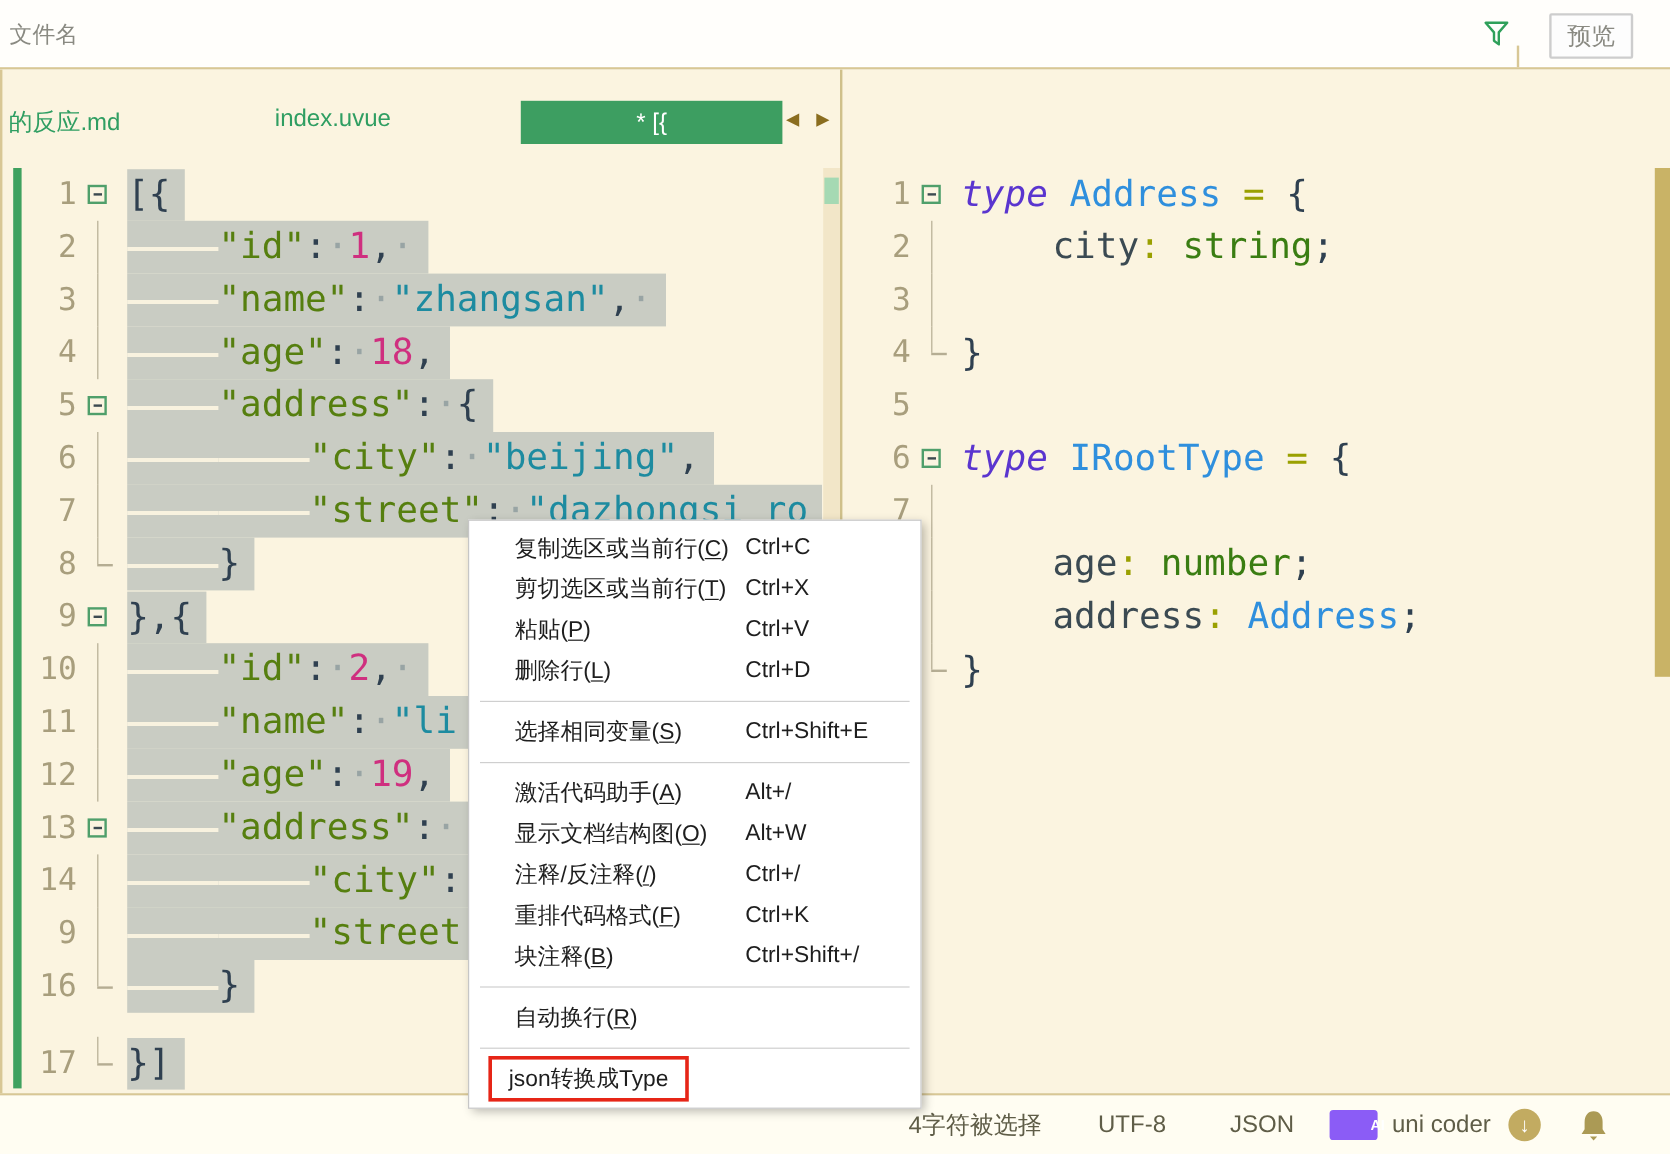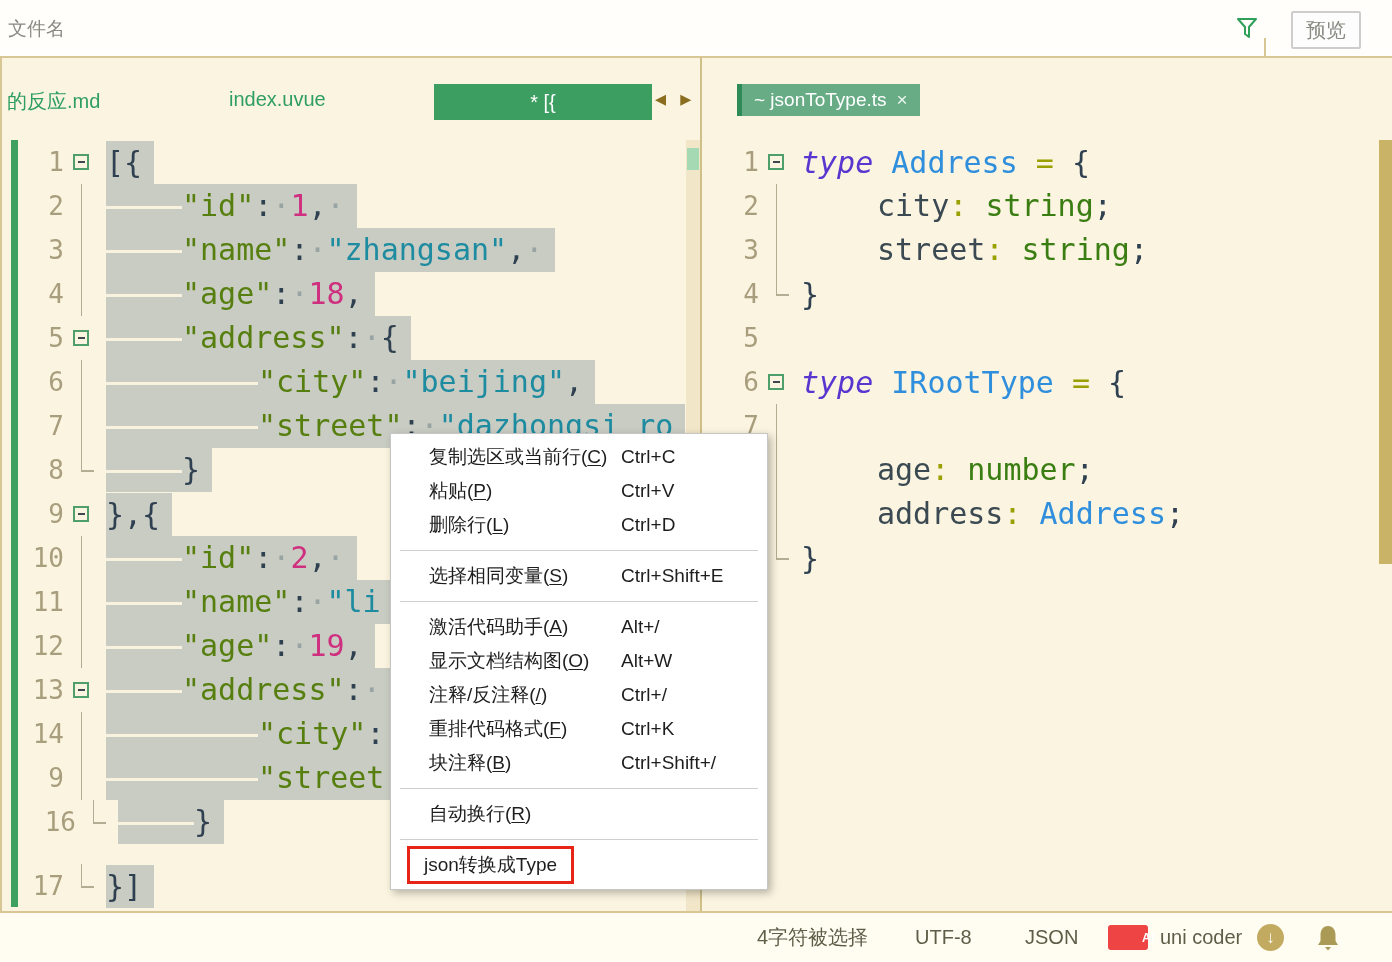--- a/index.html
+++ b/index.html
@@ -66,21 +66,21 @@
   
   #leftbar-accent{position:absolute;left:9px;top:82px;bottom:4px;width:7px;background:#3fa15f;}
   #left-scroll-track{position:absolute;left:684px;top:82px;bottom:0;width:14px;background:#f2e6c8;cursor:pointer;}
   #left-scroll-mark{position:absolute;left:1px;top:8px;width:12px;height:22px;background:#a5d9b3;}
   #right-scroll-thumb{position:absolute;left:675px;top:82px;width:14px;height:424px;background:#c9b366;cursor:pointer;}
 
   
   #status-border{position:absolute;left:0;top:911px;width:1392px;height:2px;background:var(--tan-border);}
   #statusbar{position:absolute;left:0;top:913px;width:1392px;height:49px;background:var(--cream-light);}
   .status-item{position:absolute;top:0;height:49px;display:flex;align-items:center;font-size:20px;color:var(--status-text);cursor:pointer;}
-  #ai-badge{position:absolute;left:1108px;top:12px;width:32px;height:25px;background:#ef4444;color:#fff;
+  #ai-badge{position:absolute;left:1108px;top:12px;width:32px;height:25px;background:#8b5cf6;color:#fff;
     font-size:12px;font-weight:bold;border-radius:3px;display:flex;align-items:center;justify-content:center;cursor:pointer;padding-left:40px;}
   #download-icon{position:absolute;left:1257px;top:11px;width:27px;height:27px;border-radius:50%;background:#c2ab61;
     color:#fff;font-size:17px;font-weight:bold;display:flex;align-items:center;justify-content:center;cursor:pointer;}
   #bell-icon{position:absolute;left:1316px;top:11px;width:24px;height:27px;cursor:pointer;}
 
   
   #context-menu{position:absolute;left:390px;top:433px;width:378px;background:#fff;border:1px solid #c6c6c6;
     box-shadow:3px 3px 8px rgba(0,0,0,.28);padding:6px 0 7px 0;z-index:50;}
   .menu-item{position:relative;height:34px;display:flex;align-items:center;font-size:19px;color:#1e1e1e;cursor:pointer;}
   .menu-item .lab{margin-left:38px;white-space:nowrap;}
@@ -221,21 +221,21 @@
           </span>
           <span class="code sel"><span class="t-tab"></span><span class="t-tab"></span><span class="t-key">"city"</span><span class="t-p">:</span></span>
         </div>
         <div class="cl" style="top: 616px;">
           <span class="ln">9</span>
           <span class="fc">
             <span class="gv"></span>
           </span>
           <span class="code sel"><span class="t-tab"></span><span class="t-tab"></span><span class="t-key">"street</span></span>
         </div>
-        <div class="cl" style="top: 660px; padding-left: 12px;">
+        <div class="cl" style="top: 660px;">
           <span class="ln">16</span>
           <span class="fc">
             <span class="gv half"></span>
             <span class="gh"></span>
           </span>
           <span class="code sel"><span class="t-tab"></span><span class="t-p">}</span></span>
         </div>
         <div class="cl" style="top: 704px; margin-top: 20px;">
           <span class="ln">17</span>
           <span class="fc">
@@ -245,24 +245,20 @@
           <span class="code sel"><span class="t-p">}]</span></span>
         </div>
       </div>
     <div id="leftbar-accent"></div>
     <div id="left-scroll-track">
       <div id="left-scroll-mark"></div>
     </div>
   </div>
 
   <div class="pane" id="pane-right">
-    <div id="tab-right">
-      <span>~ jsonToType.ts</span>
-      <span class="close">×</span>
-    </div>
     <div class="lines" id="right-lines">
         <div class="cl" style="top: 0px;">
           <span class="ln">1</span>
           <span class="fc">
             <span class="fold-box">
               <i></i>
             </span>
           </span>
           <span class="code"><span class="t-kw">type</span><span>&nbsp;</span><span class="t-typ">Address</span><span>&nbsp;</span><span class="t-op">=</span><span>&nbsp;</span><span class="t-p">{</span></span>
         </div>
@@ -271,21 +267,20 @@
           <span class="fc">
             <span class="gv"></span>
           </span>
           <span class="code"><span class="t-tab"></span><span class="t-prop">city</span><span class="t-op">:</span><span>&nbsp;</span><span class="t-bi">string</span><span class="t-p">;</span></span>
         </div>
         <div class="cl" style="top: 88px;">
           <span class="ln">3</span>
           <span class="fc">
             <span class="gv"></span>
           </span>
-          <span class="code"><span class="t-tab"></span><span class="t-prop">street</span><span class="t-op">:</span><span>&nbsp;</span><span class="t-bi">string</span><span class="t-p">;</span></span>
         </div>
         <div class="cl" style="top: 132px;">
           <span class="ln">4</span>
           <span class="fc">
             <span class="gv half"></span>
             <span class="gh"></span>
           </span>
           <span class="code"><span class="t-p">}</span></span>
         </div>
         <div class="cl" style="top: 176px;">
@@ -348,20 +343,24 @@
     <path d="M9 23 L15 23 L12 26.5 Z" fill="#ab9a55"></path>
   </svg>
 </div>
 
 <div id="context-menu">
     <div class="menu-item">
       <span class="lab">复制选区或当前行(<u>C</u>)</span>
       <span class="sc">Ctrl+C</span>
     </div>
     <div class="menu-item">
+      <span class="lab">剪切选区或当前行(<u>T</u>)</span>
+      <span class="sc">Ctrl+X</span>
+    </div>
+    <div class="menu-item">
       <span class="lab">粘贴(<u>P</u>)</span>
       <span class="sc">Ctrl+V</span>
     </div>
     <div class="menu-item">
       <span class="lab">删除行(<u>L</u>)</span>
       <span class="sc">Ctrl+D</span>
     </div>
     <div class="menu-sep"></div>
     <div class="menu-item">
       <span class="lab">选择相同变量(<u>S</u>)</span>

